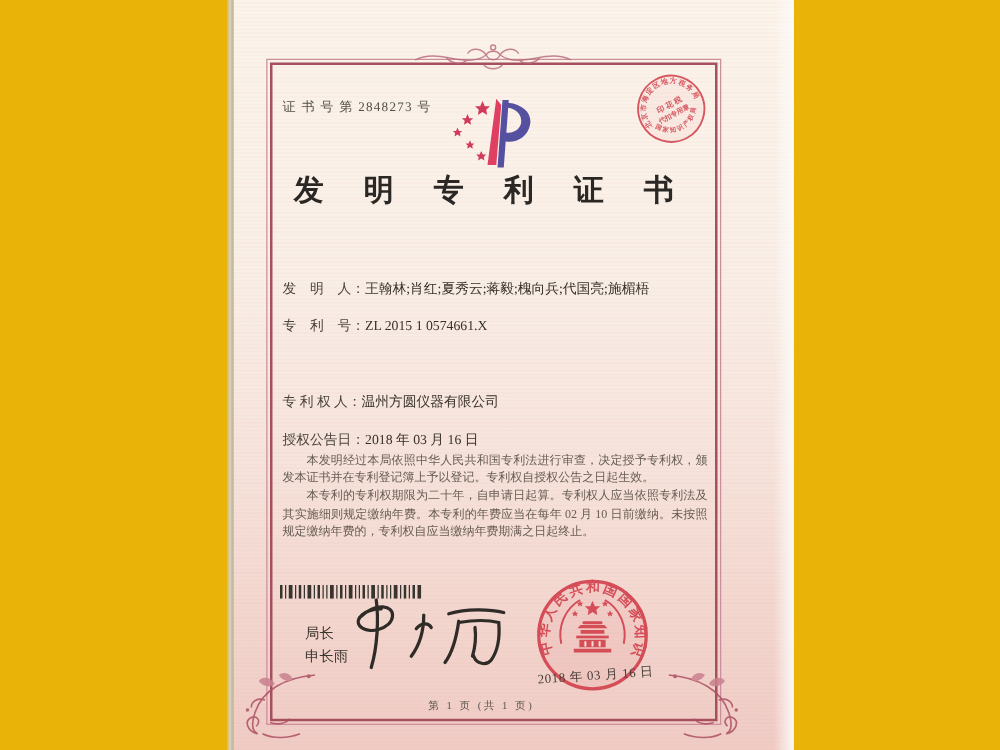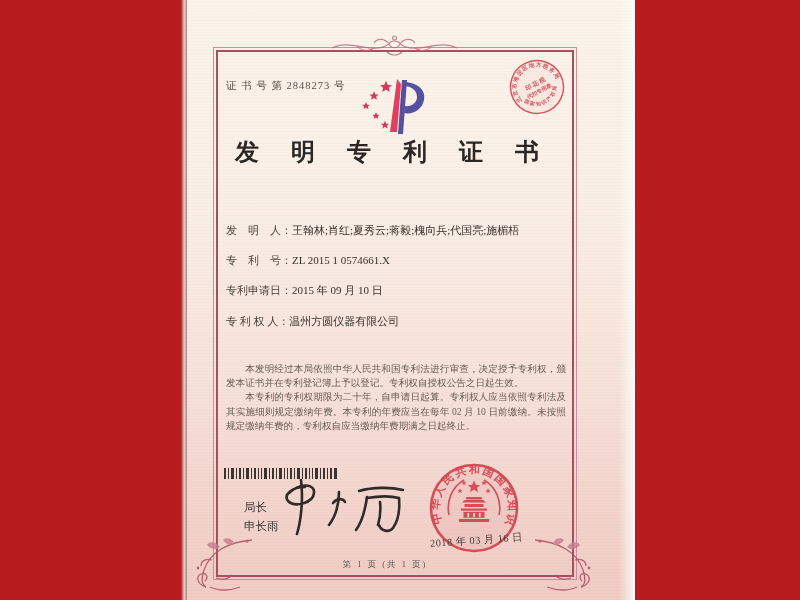--- a/index.html
+++ b/index.html
@@ -1,18 +1,18 @@
 <!DOCTYPE html>
 <html lang="zh" style="--frame: #a6505f; --frame-light: #c98f9b; --seal-red: #d2424e; --logo-blue: #5650a0; --logo-red: #df3f60; --ink: #3c3630;"><head>
 <meta charset="utf-8">
 <style>
   html,body{margin:0;padding:0;}
   .stage{
     position:relative;width:800px;height:600px;overflow:hidden;
-    background:#b91c1c;
+    background:#eab308;
     font-family:"Liberation Serif","DejaVu Serif",serif;
   }
   .page-edge{
     position:absolute;left:181px;top:0;width:8px;height:600px;
     background:linear-gradient(90deg,rgba(0,0,0,0) 0%,#d8d4cf 40%,#bfbbb5 55%,rgba(0,0,0,0) 100%);
   }
   .page{
     position:absolute;left:187px;top:0;width:448px;height:600px;
     background:
       repeating-linear-gradient(0deg, rgba(214,130,130,0.045) 0 1px, rgba(0,0,0,0) 1px 3px),
@@ -112,25 +112,25 @@
     </svg>
 
     <div class="title">发 明 专 利 证 书</div>
 
     <div class="field f1">
       <span class="lbl">发　明　人：</span><span class="val">王翰林;肖红;夏秀云;蒋毅;槐向兵;代国亮;施楣梧</span>
     </div>
     <div class="field f2">
       <span class="lbl">专　利　号：</span><span class="val">ZL 2015 1 0574661.X</span>
     </div>
-    <div class="field f3">
-      <span class="lbl">专利申请日：</span><span class="val">2015 年 09 月 10 日</span>
-    </div>
     <div class="field f4">
       <span class="lbl">专 利 权 人：</span><span class="val">温州方圆仪器有限公司</span>
+    </div>
+    <div class="field f5">
+      <span class="lbl">授权公告日：</span><span class="val">2018 年 03 月 16 日</span>
     </div>
 
     <div class="body-text">
       <p>本发明经过本局依照中华人民共和国专利法进行审查，决定授予专利权，颁发本证书并在专利登记簿上予以登记。专利权自授权公告之日起生效。</p>
       <p>本专利的专利权期限为二十年，自申请日起算。专利权人应当依照专利法及其实施细则规定缴纳年费。本专利的年费应当在每年 02 月 10 日前缴纳。未按照规定缴纳年费的，专利权自应当缴纳年费期满之日起终止。</p>
     </div>
 
     <svg class="barcode" viewBox="0 0 113 11" preserveAspectRatio="none">
       <g fill="#38342f">
         <rect x="0" width="2" height="11"></rect>

